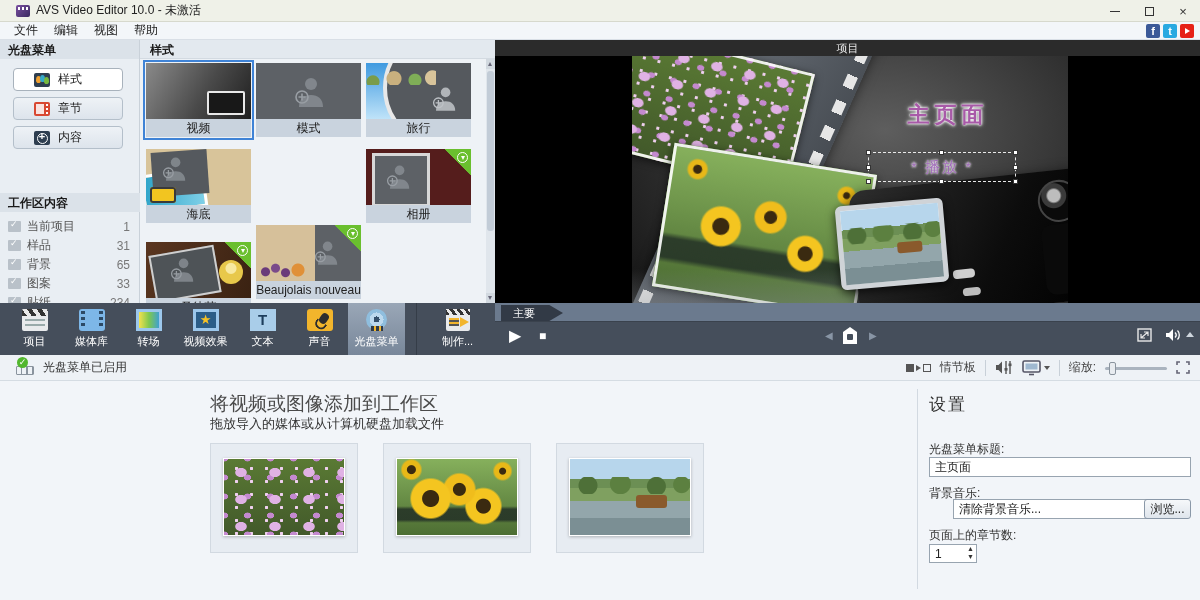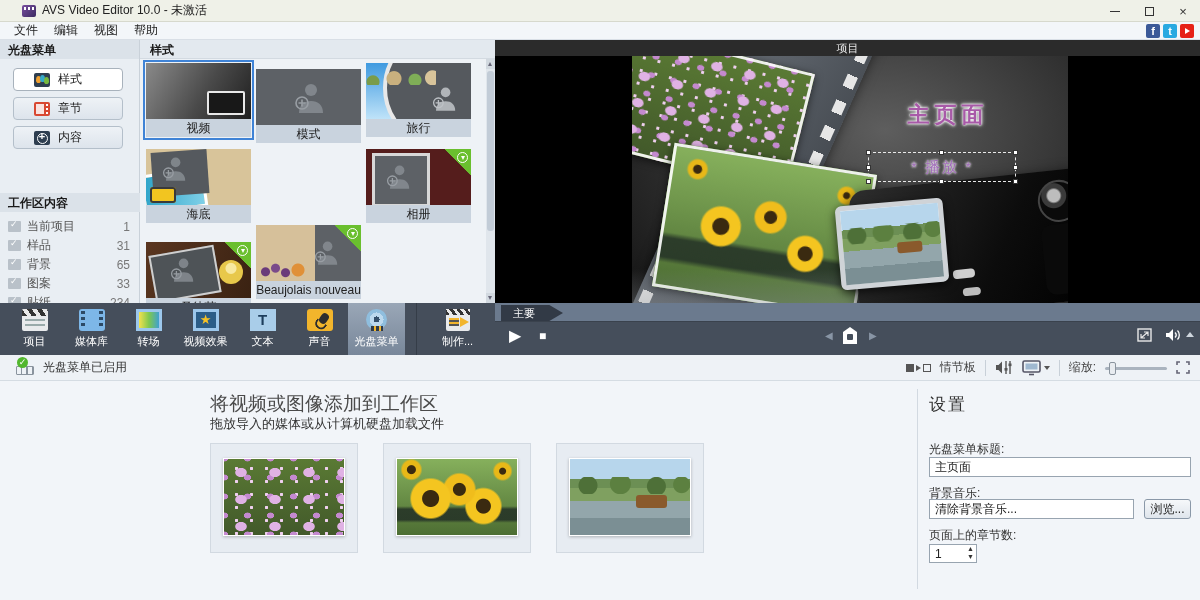--- a/index.html
+++ b/index.html
@@ -1,20 +1,20 @@
 <!DOCTYPE html>
 <html><head>
 <meta charset="utf-8">
 <style>
 * { margin:0; padding:0; box-sizing:border-box; }
 body { font-family:"Liberation Sans", sans-serif; background:#000; }
 .app { position:relative; width:1200px; height:600px; background:#f2f5f9; overflow:hidden; font-size:12px; color:#222; }
 
 
-.titlebar { position:absolute; left:0; top:0; width:1200px; height:22px; background:#eff1e8; display:flex; align-items:center; padding-left:22px; border-bottom:1px solid #d7d9cd; }
+.titlebar { position:absolute; left:0; top:0; width:1200px; height:22px; background:#eff1e8; display:flex; align-items:center; padding-left:16px; border-bottom:1px solid #d7d9cd; }
 .appicon { width:14px; height:12px; background:linear-gradient(135deg,#7a4fa0,#3a2a60); border-radius:2px; margin-right:6px; position:relative; }
 .appicon:after { content:""; position:absolute; left:2px; top:2px; width:10px; height:3px; background:repeating-linear-gradient(90deg,#fff 0 2px,transparent 2px 4px); }
 .wtitle { font-size:12px; color:#222; }
 .wctrls { position:absolute; right:0; top:0; height:22px; display:flex; }
 .wbtn { width:34px; height:22px; display:flex; align-items:center; justify-content:center; color:#333; font-size:13px; }
 .ic-min { width:10px; height:1px; background:#333; display:inline-block; }
 .ic-max { width:9px; height:9px; border:1px solid #333; display:inline-block; }
 
 
 .menubar { position:absolute; left:0; top:22px; width:1200px; height:18px; background:#f3f6f9; border-bottom:1px solid #d9dfe6; display:flex; align-items:center; padding-left:6px; }
@@ -279,21 +279,21 @@
       </div>
     </div>
 
     <div class="stylespanel">
       <div class="p-header">样式</div>
 
       <div class="thumb sel" style="left:6px;top:23px">
         <div class="img tb0"></div>
         <div class="cap">视频</div>
       </div>
-      <div class="thumb" style="left:116px;top:29px">
+      <div class="thumb" style="left:116px;top:23px">
         <div class="img tb1">
           <svg class="person" style="left:38px;top:12px" width="30" height="32" viewBox="0 0 30 32">
               <circle cx="17" cy="9" r="6" fill="#8a9096"></circle>
               <path d="M5 32c0-8 5-12 12-12s12 4 12 12z" fill="#8a9096"></path>
               <circle cx="8" cy="22" r="6" fill="none" stroke="#a8aeb4" stroke-width="1.6"></circle>
               <path d="M8 18.5v7M4.5 22h7" stroke="#a8aeb4" stroke-width="1.6"></path>
             </svg>
         </div>
         <div class="cap">模式</div>
       </div>
@@ -522,21 +522,21 @@
     </div>
     <div class="card" style="left:556px">
       <div class="cimg img-river"></div>
     </div>
 
     <div class="settings">
       <div class="set-title">设置</div>
       <span class="set-lbl" style="top:52px">光盘菜单标题:</span>
       <input class="set-input" style="top: 68px; width: 262px;" value="主页面">
       <span class="set-lbl" style="top:96px">背景音乐:</span>
-      <input class="set-input" style="top: 110px; width: 205px;" value="清除背景音乐...">
+      <input class="set-input" style="top: 110px; width: 205px; margin-left: 24px;" value="清除背景音乐...">
       <button class="btn-browse">浏览...</button>
       <span class="set-lbl" style="top:138px">页面上的章节数:</span>
       <div class="spinner">
         <span class="val">1</span>
         <span class="arrows">
           <span>▲</span>
           <span>▼</span>
         </span>
       </div>
     </div>

